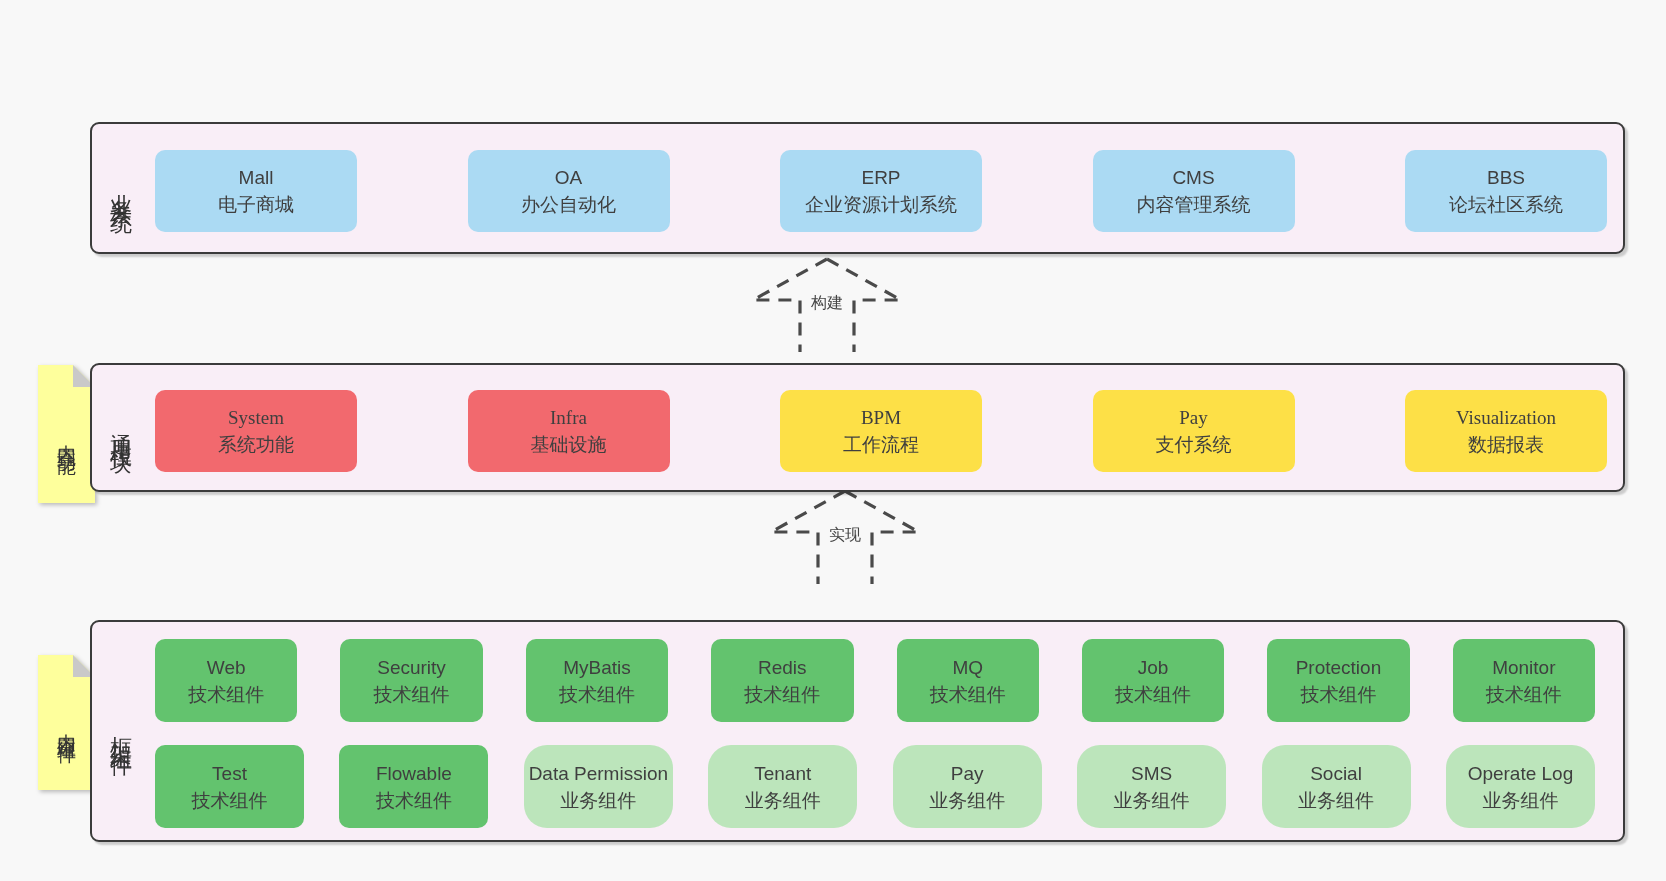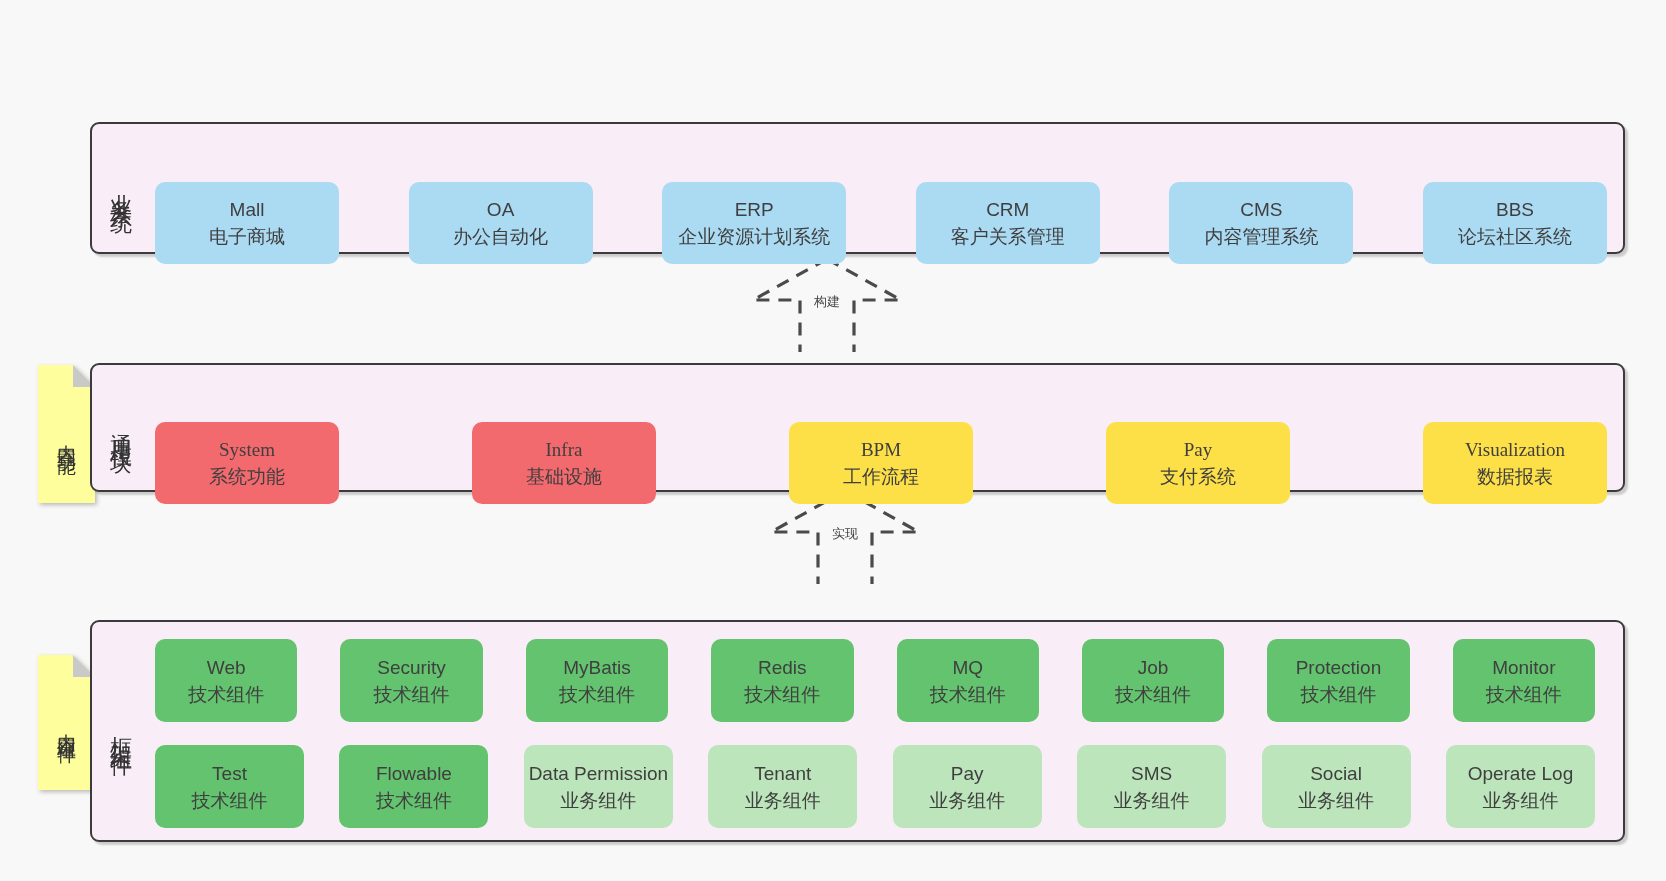--- a/index.html
+++ b/index.html
@@ -26,27 +26,27 @@
   .row{
     position:absolute;left:63px;right:16px;
     display:flex;justify-content:space-between;
   }
   .row-wide{right:28px;}
   .box{
     border-radius:10px;
     display:flex;flex-direction:column;justify-content:center;align-items:center;
     text-align:center;font-size:19px;line-height:27px;color:#3f3f3f;
   }
-  .w202{width:184px;height:82px;margin-top:32px;}
+  .w202{width:202px;height:82px;}
   .w149{width:149px;height:83px;}
   .blue{background:#abdaf3;}
   .red{background:#f2696e;}
   .pink{background:#fde047;}
   .green{background:#63c36e;}
-  .lightgreen{background:#bce5bb;}
+  .lightgreen{background:#bce5bb;border-radius:23px;}
   .box-title,.box-subtitle{width:100%;}
   
   .note{
     position:absolute;left:38px;width:57px;z-index:1;
     filter:drop-shadow(2px 2px 2px rgba(0,0,0,0.25));
   }
   #note-functions{top:365px;height:138px;}
   #note-components{top:655px;height:135px;}
   .note-body{
     position:absolute;inset:0;background:#feff9c;
@@ -62,45 +62,41 @@
     font-size:19px;letter-spacing:4px;color:#333;white-space:nowrap;
     margin-top:6px;
   }
   
   .arrow{position:absolute;width:154px;height:96px;z-index:0;}
   #arrow-build{left:750px;top:256px;}
   #arrow-implement{left:768px;top:488px;}
   .arrow svg{position:absolute;inset:0;}
   .arrow-label{
     position:absolute;left:50%;top:36px;transform:translateX(-50%);
-    background:#f8f8f8;padding:1px 3px;font-size:13px;color:#444;
+    background:#f8f8f8;padding:1px 3px;font-size:16px;color:#444;
     white-space:nowrap;
   }
 </style>
 </head>
 <body>
 
 <div class="section" id="section-business">
   <div class="vlabel">业务系统</div>
   <div class="row" style="top:26px;">
     <div class="box blue w202">
       <div class="box-title">Mall</div>
       <div class="box-subtitle">电子商城</div>
     </div>
     <div class="box blue w202">
       <div class="box-title">OA</div>
       <div class="box-subtitle">办公自动化</div>
     </div>
     <div class="box blue w202">
       <div class="box-title">ERP</div>
       <div class="box-subtitle">企业资源计划系统</div>
-    </div>
-    <div class="box blue w202">
-      <div class="box-title">CRM</div>
-      <div class="box-subtitle">客户关系管理</div>
     </div>
     <div class="box blue w202">
       <div class="box-title">CMS</div>
       <div class="box-subtitle">内容管理系统</div>
     </div>
     <div class="box blue w202">
       <div class="box-title">BBS</div>
       <div class="box-subtitle">论坛社区系统</div>
     </div>
   </div>

